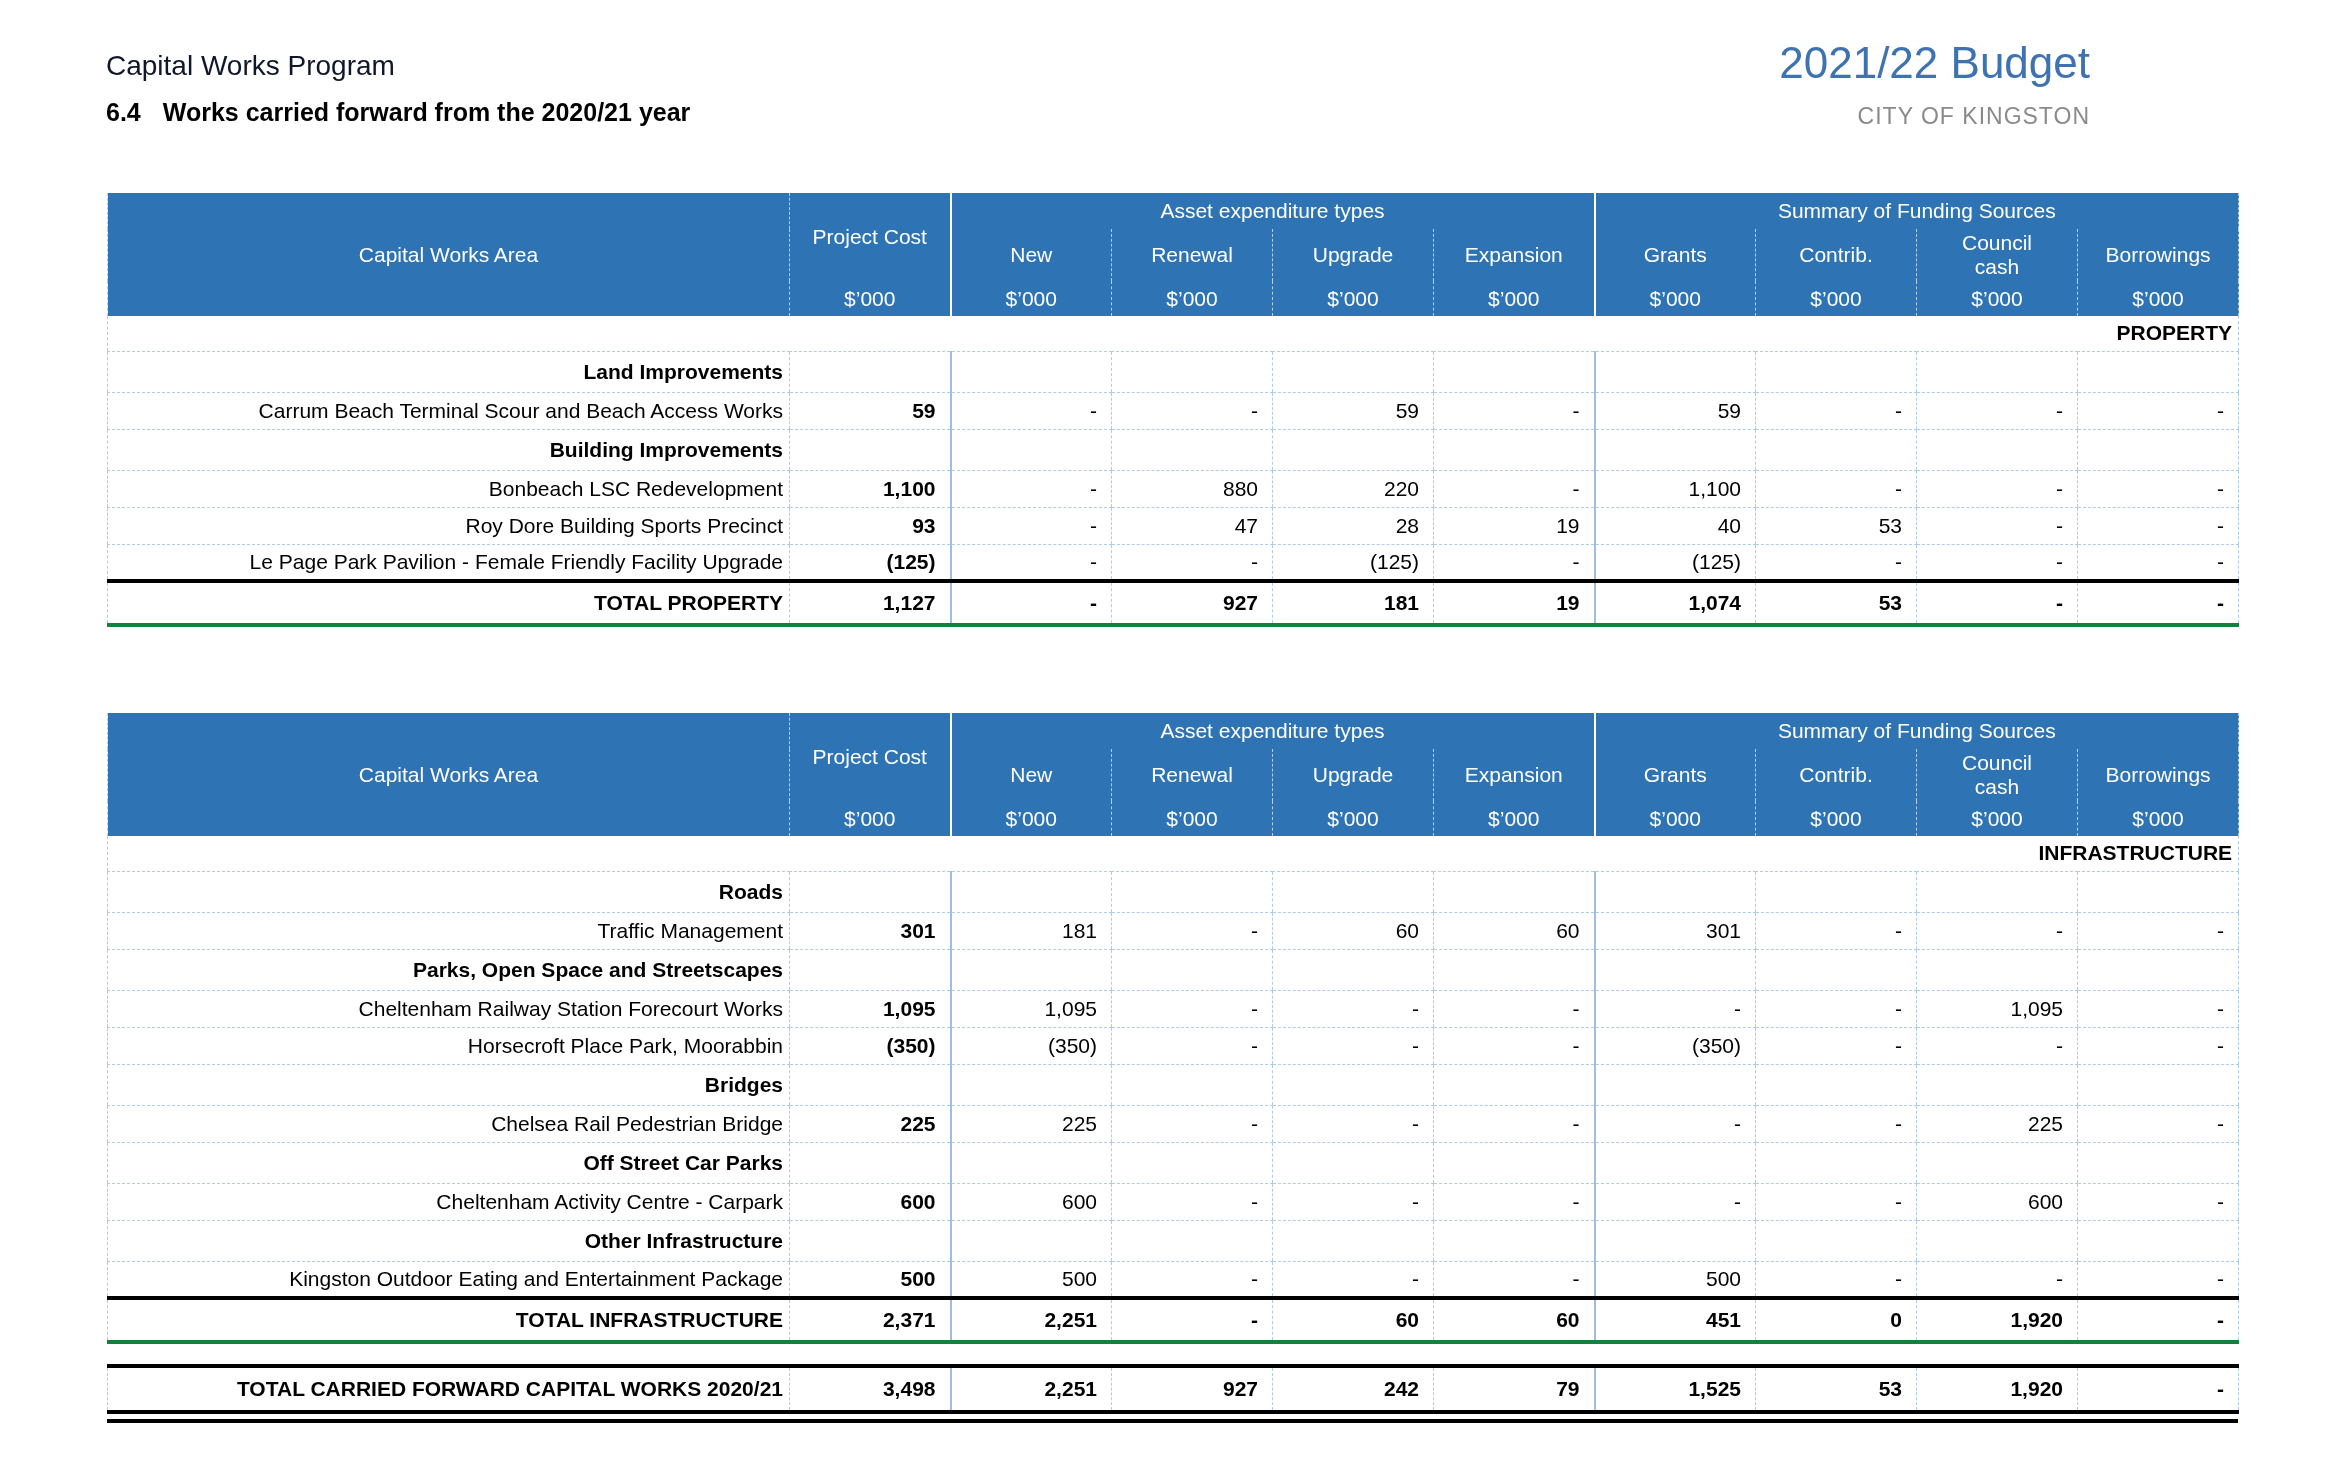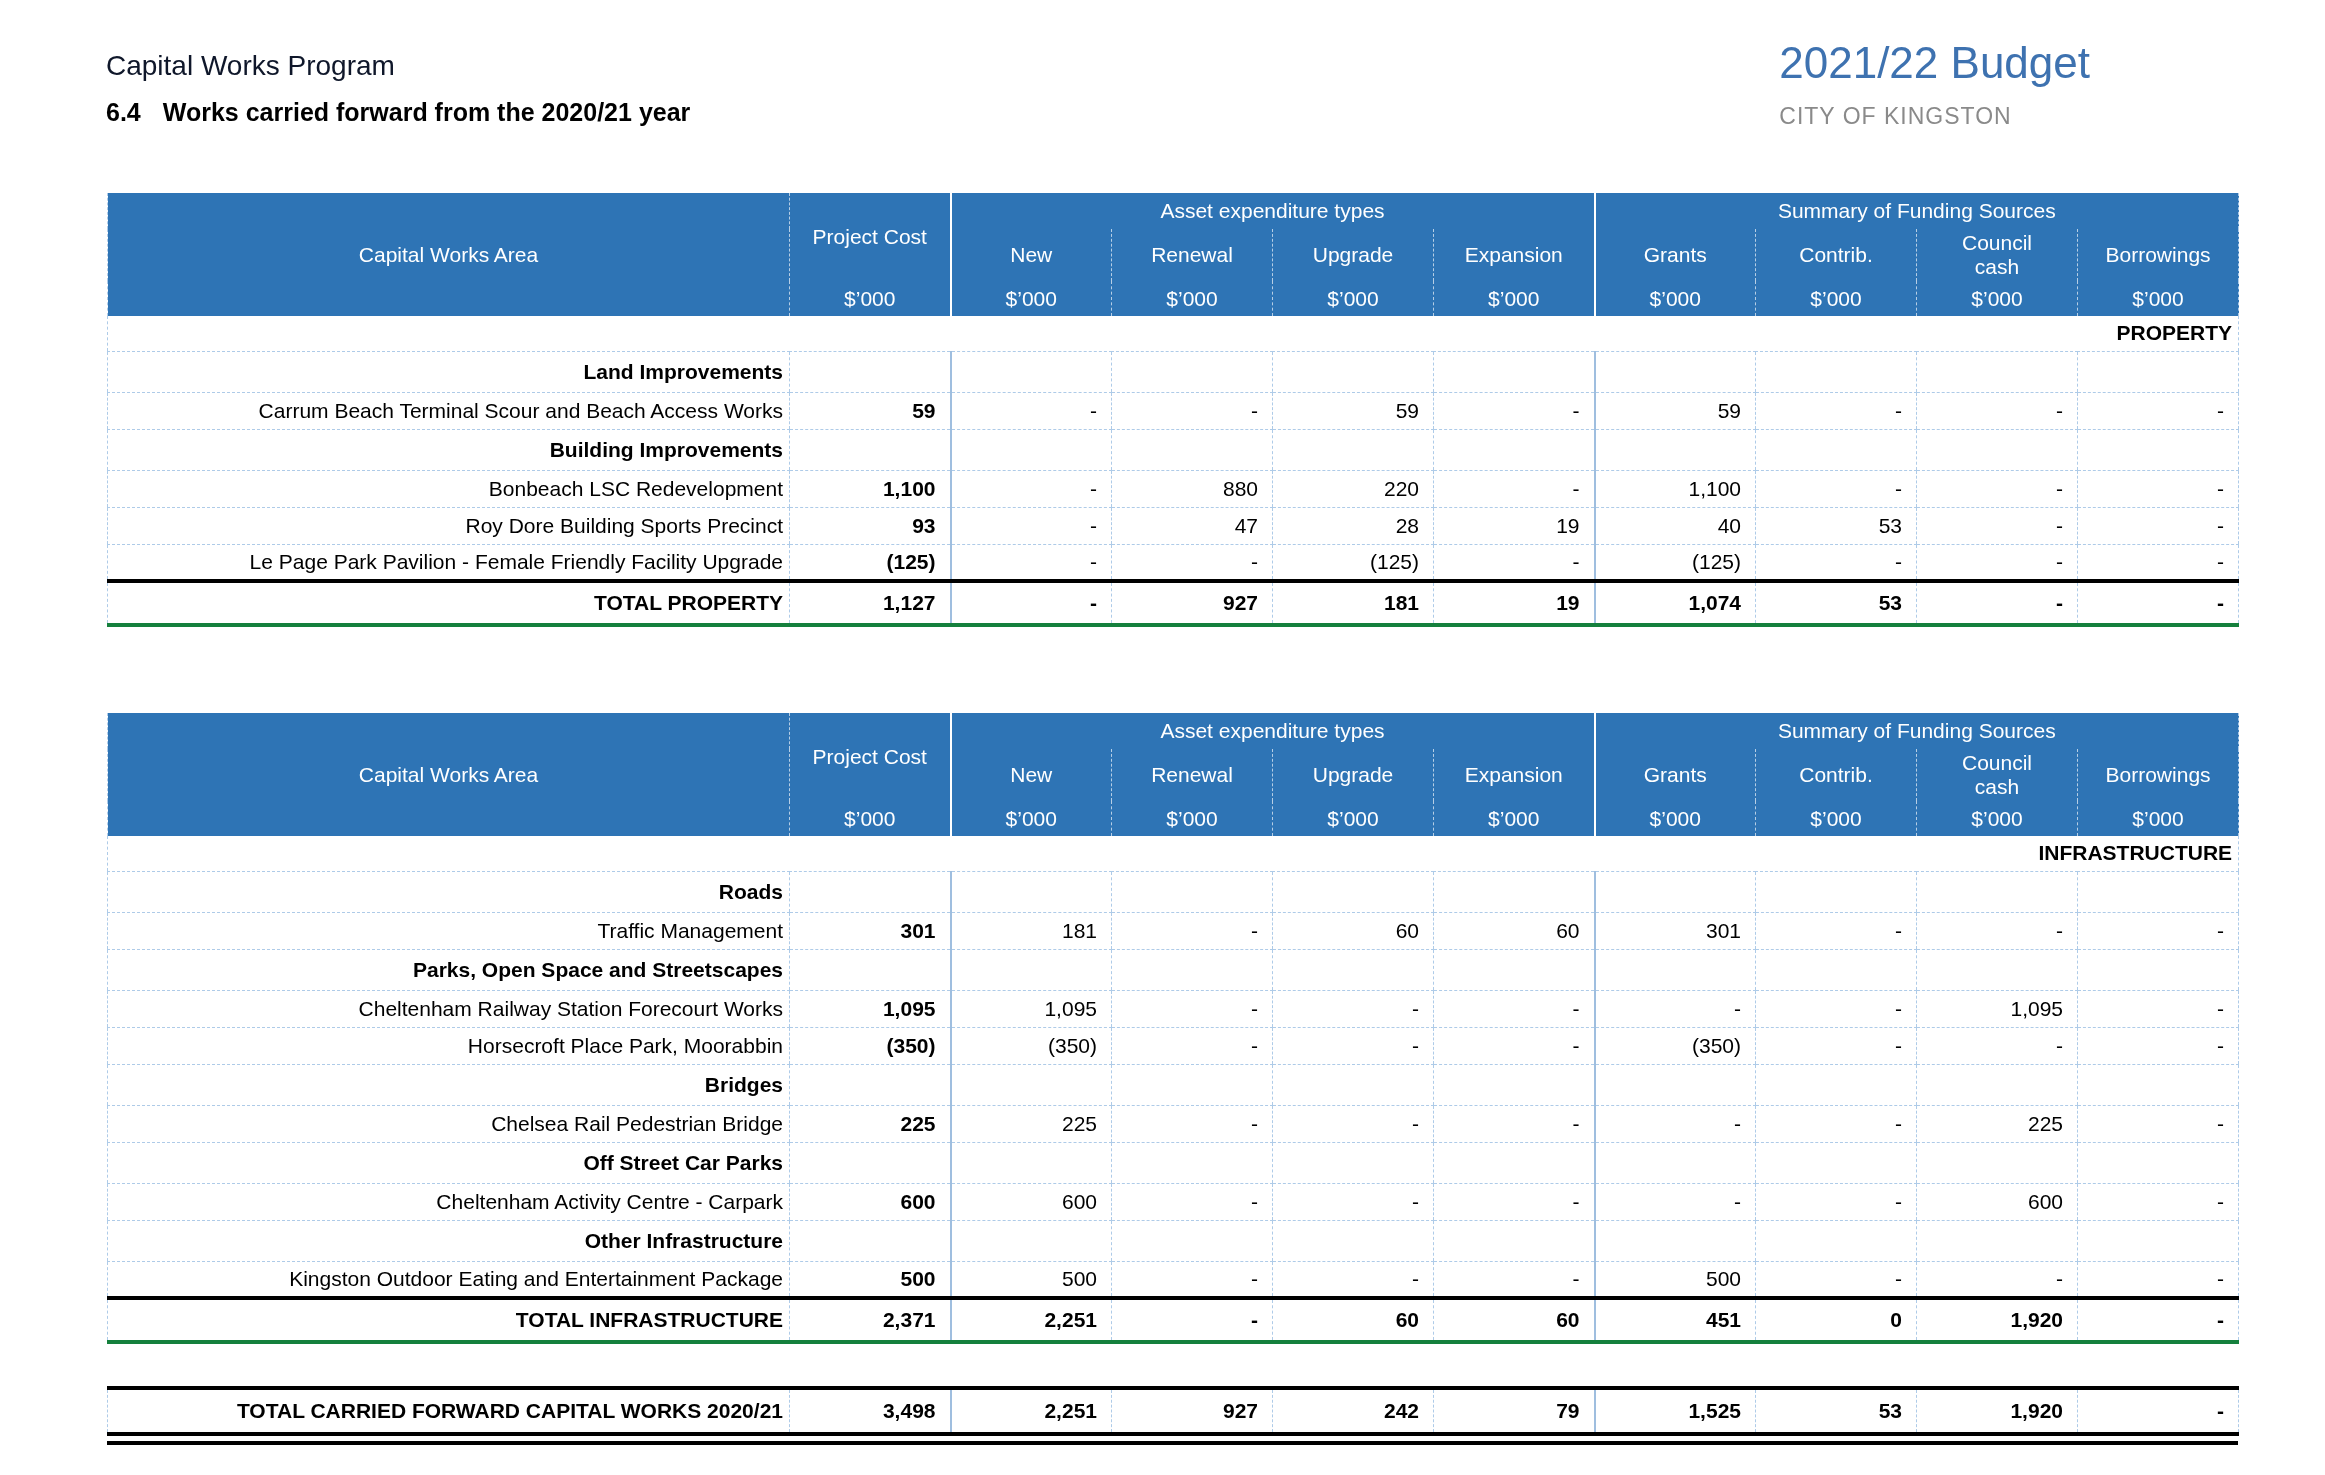--- a/index.html
+++ b/index.html
@@ -2,21 +2,21 @@
 <html><head>
 <meta charset="utf-8">
 <style>
   *{box-sizing:border-box}
   html,body{margin:0;padding:0}
   body{
     width:2325px;height:1475px;background:#ffffff;color:#000;
     font-family:"Liberation Sans",sans-serif;position:relative;overflow:hidden;
   }
   .doc-title{position:absolute;left:106px;top:50px;font-size:28px;color:#0f172a}
-  .budget-block{position:absolute;top:40px;right:235px;text-align:left}
+  .budget-block{position:absolute;top:40px;right:235px;text-align:right}
   .budget-title{font-size:44px;color:#3E72B0;line-height:1.05}
   .org-name{font-size:23px;color:#8A8A8A;letter-spacing:1px;margin-top:17px}
   .section-heading{position:absolute;left:106px;top:98px;font-size:25px;font-weight:bold}
   .section-heading .num{margin-right:22px}
 
   .tables-wrap{position:absolute;left:107px;top:193px;width:2131px}
   table.cw{
     border-collapse:collapse;table-layout:fixed;width:2131px;
     border-left:1px dashed #AECBE8;border-right:1px dashed #AECBE8;
   }
@@ -44,21 +44,21 @@
 
   tr.row-section td{height:35px;font-weight:bold}
   tr.row-subsection td{height:41px}
   tr.row-subsection td.cell-label{font-weight:bold}
   tr.row-project td{height:37px}
   tr.row-project td.col0{font-weight:bold}
   tr.row-total td{height:44px;font-weight:bold;border-top:4px solid #000;border-bottom:4px solid #15803d}
   tr.row-grandtotal td{height:46px;font-weight:bold;border-top:4px solid #000;border-bottom:4px solid #000}
 
   #table2{margin-top:86px}
-  #grand-table{margin-top:42px}
+  #grand-table{margin-top:20px}
   .double-underline{height:4px;background:#000;margin-top:5px;width:2131px}
 </style>
 </head>
 <body>
 
 <div class="doc-title">Capital Works Program</div>
 
 <div class="budget-block">
   <div class="budget-title">2021/22 Budget</div>
   <div class="org-name">CITY OF KINGSTON</div>

